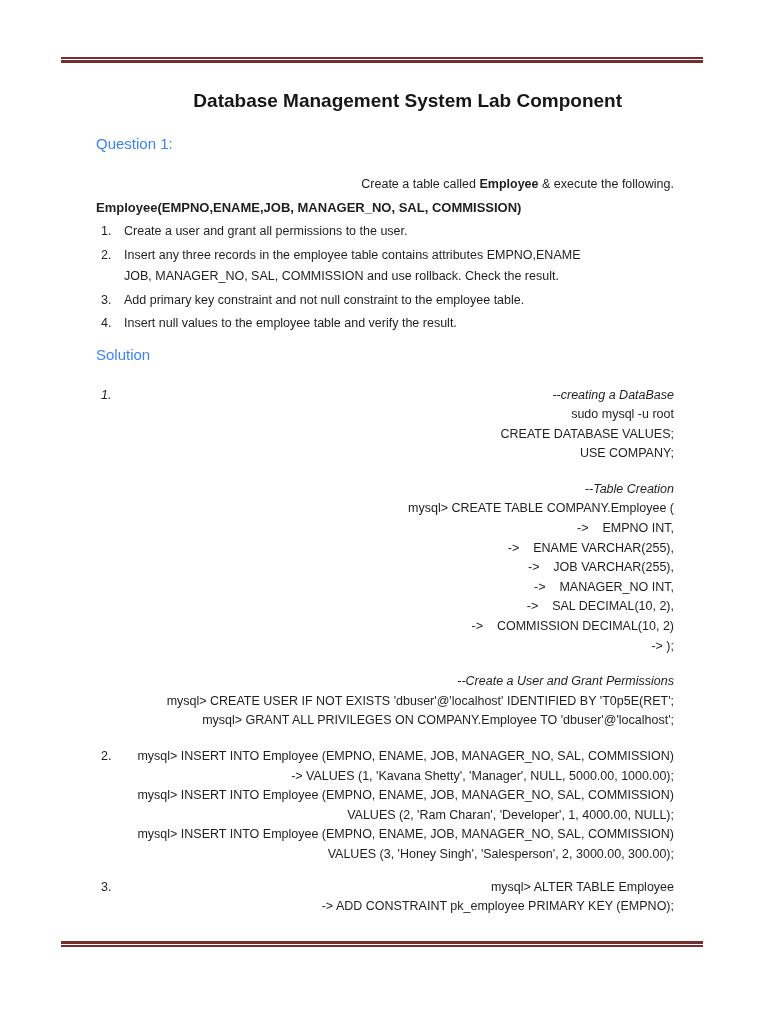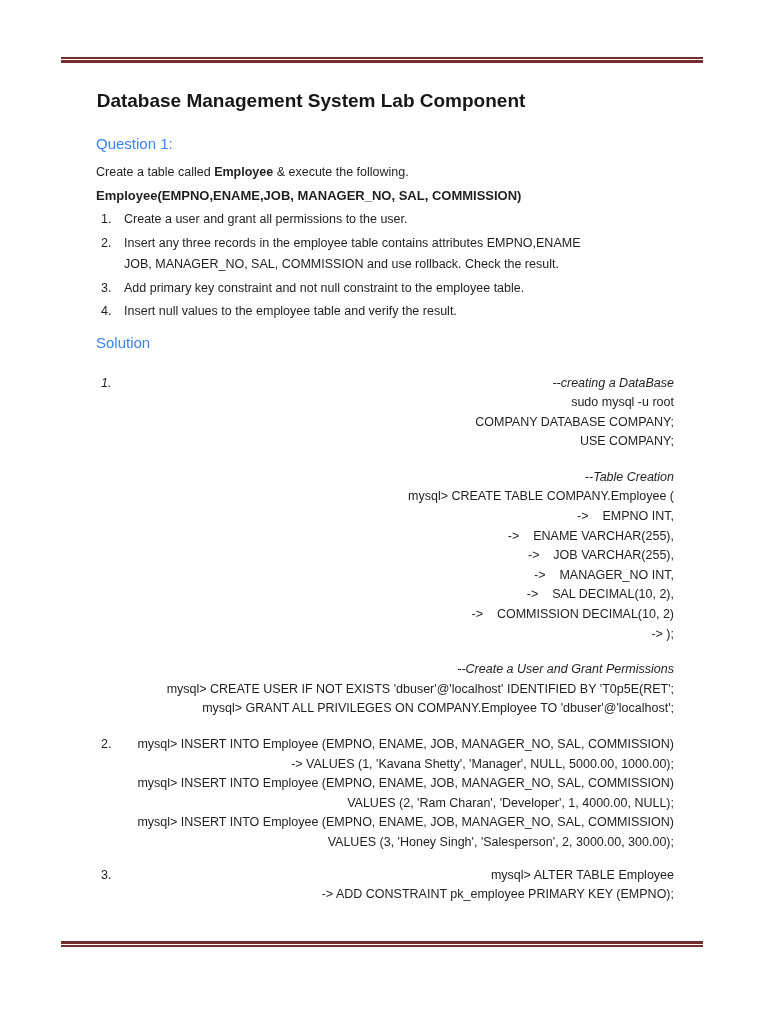--- a/index.html
+++ b/index.html
@@ -9,27 +9,27 @@
   }
   
   .rule{position:absolute;left:61px;width:642px;}
   .rule-top{top:57px;}
   .rule-bottom{top:941px;}
   .rule .thin{height:2px;background:#742e2e;}
   .rule .thick{height:3px;background:#742e2e;}
   .rule .gapline{height:1px;background:#ffffff;}
   
   .title{
-    position:absolute;top:88px;left:0;width:622px;text-align:center;
+    position:absolute;top:88px;left:0;width:622px;text-align:right;
     font-size:19px;font-weight:bold;line-height:26px;color:#161616;
   }
   
   .bodycol{position:absolute;left:96px;top:134px;width:578px;}
   .h2{font-size:15px;font-weight:normal;line-height:20px;color:#3b82f6;}
-  .para{font-size:12.5px;line-height:21px;margin-top:8px;}
+  .para{font-size:12.5px;line-height:21px;margin-top:20px;text-align:right;}
   .para b{font-weight:bold;}
   .schema{font-size:13px;font-weight:bold;line-height:21px;margin-top:2px;}
   .q-list{margin-top:3px;}
   .q-item{display:flex;margin-top:2px;font-size:12.5px;line-height:21.5px;}
   .q-num{width:28px;padding-left:5px;box-sizing:border-box;flex:none;}
   .q-text{flex:1;}
   .sol-h{margin-top:10px;}
   .step{display:flex;margin-top:21px;font-size:12.5px;}
   .step-2{margin-top:16px;}
   .step-3{margin-top:13px;}
@@ -84,21 +84,21 @@
       </div>
     </div>
 
     <div class="h2 sol-h">Solution</div>
 
     <div class="step step-1">
       <span class="s-num it">1.</span>
       <div class="s-body">
         <div class="code it">--creating a DataBase</div>
         <div class="code">sudo mysql -u root</div>
-        <div class="code"> COMPANY DATABASE COMPANY;</div>
+        <div class="code"> CREATE DATABASE VALUES;</div>
         <div class="code">USE COMPANY;</div>
         <div class="gap"></div>
         <div class="code it">--Table Creation</div>
         <div class="code">mysql&gt; CREATE TABLE COMPANY.Employee (</div>
         <div class="code">  -&gt;    EMPNO INT,</div>
         <div class="code">  -&gt;    ENAME VARCHAR(255),</div>
         <div class="code">  -&gt;    JOB VARCHAR(255),</div>
         <div class="code">  -&gt;    MANAGER_NO INT,</div>
         <div class="code">  -&gt;    SAL DECIMAL(10, 2),</div>
         <div class="code">  -&gt;    COMMISSION DECIMAL(10, 2)</div>

